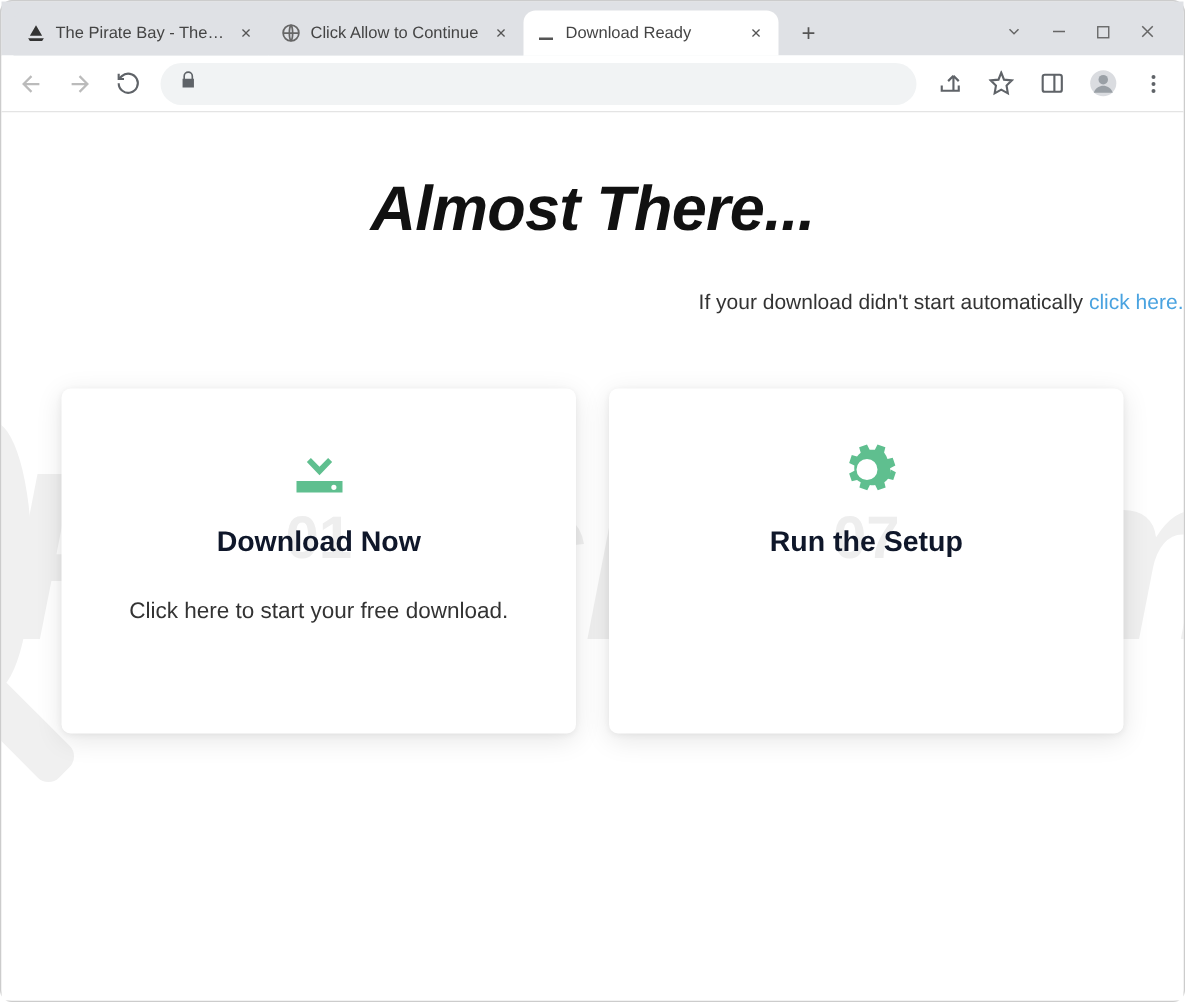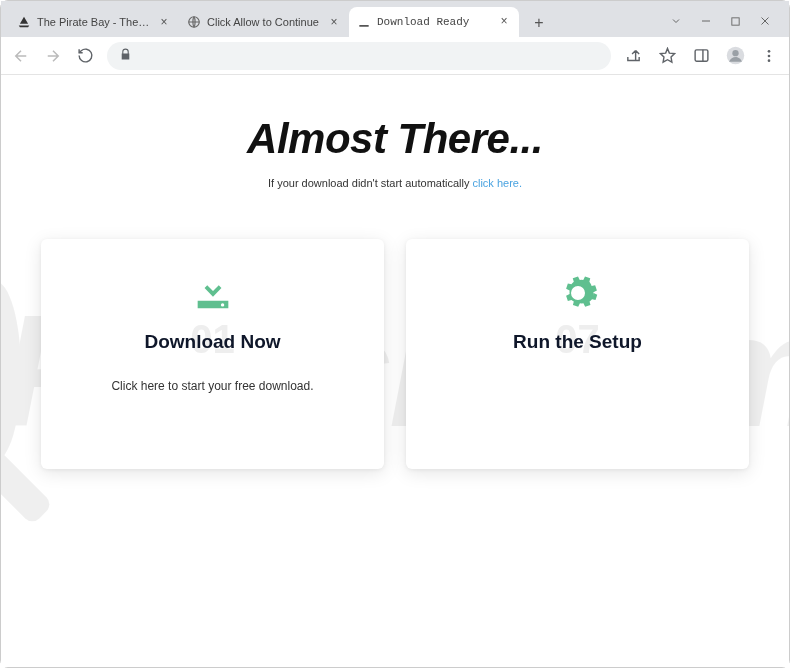--- a/index.html
+++ b/index.html
@@ -36,21 +36,21 @@
     border-radius: 8px 8px 0 0;
     display: flex;
     align-items: center;
     padding: 0 8px;
     font-size: 11px;
     color: #444;
     gap: 6px;
     position: relative;
     cursor: pointer;
   }
-  .tab.active { background: #fff; font-family: Liberation Mono, monospace; }
+  .tab.active { background: #fff; }
   .tab-favicon {
     width: 14px; height: 14px; flex-shrink: 0;
     display: flex; align-items: center; justify-content: center;
   }
   .tab-title {
     flex: 1;
     white-space: nowrap;
     overflow: hidden;
     text-overflow: ellipsis;
   }
@@ -113,24 +113,24 @@
   .headline {
     text-align: center;
     font-family: Arial Black, Arial, sans-serif;
     font-weight: 900;
     font-size: 42px;
     color: #111;
     letter-spacing: -0.5px;
     font-style: italic;
   }
   .subline {
-    text-align: center;
-    font-size: 11px;
+    text-align: right;
+    font-size: 14px;
     color: #333;
-    margin-top: 14px;
+    margin-top: 30px;
   }
   .subline a { color: #4aa3e0; text-decoration: none; cursor: pointer; }
   .cards {
     display: flex;
     justify-content: center;
     gap: 22px;
     margin-top: 50px;
     padding: 0 40px;
   }
   .card {
@@ -160,21 +160,21 @@
   }
   .card h3 {
     font-size: 19px;
     font-weight: 700;
     color: #0f172a;
     position: relative;
     z-index: 1;
     margin-top: 14px;
   }
   .card p {
-    font-size: 12px;
+    font-size: 15px;
     color: #333;
     margin-top: 24px;
     line-height: 1.5;
   }
   
   .watermark {
     position: absolute;
     inset: 0;
     pointer-events: none;
     opacity: 0.06;

